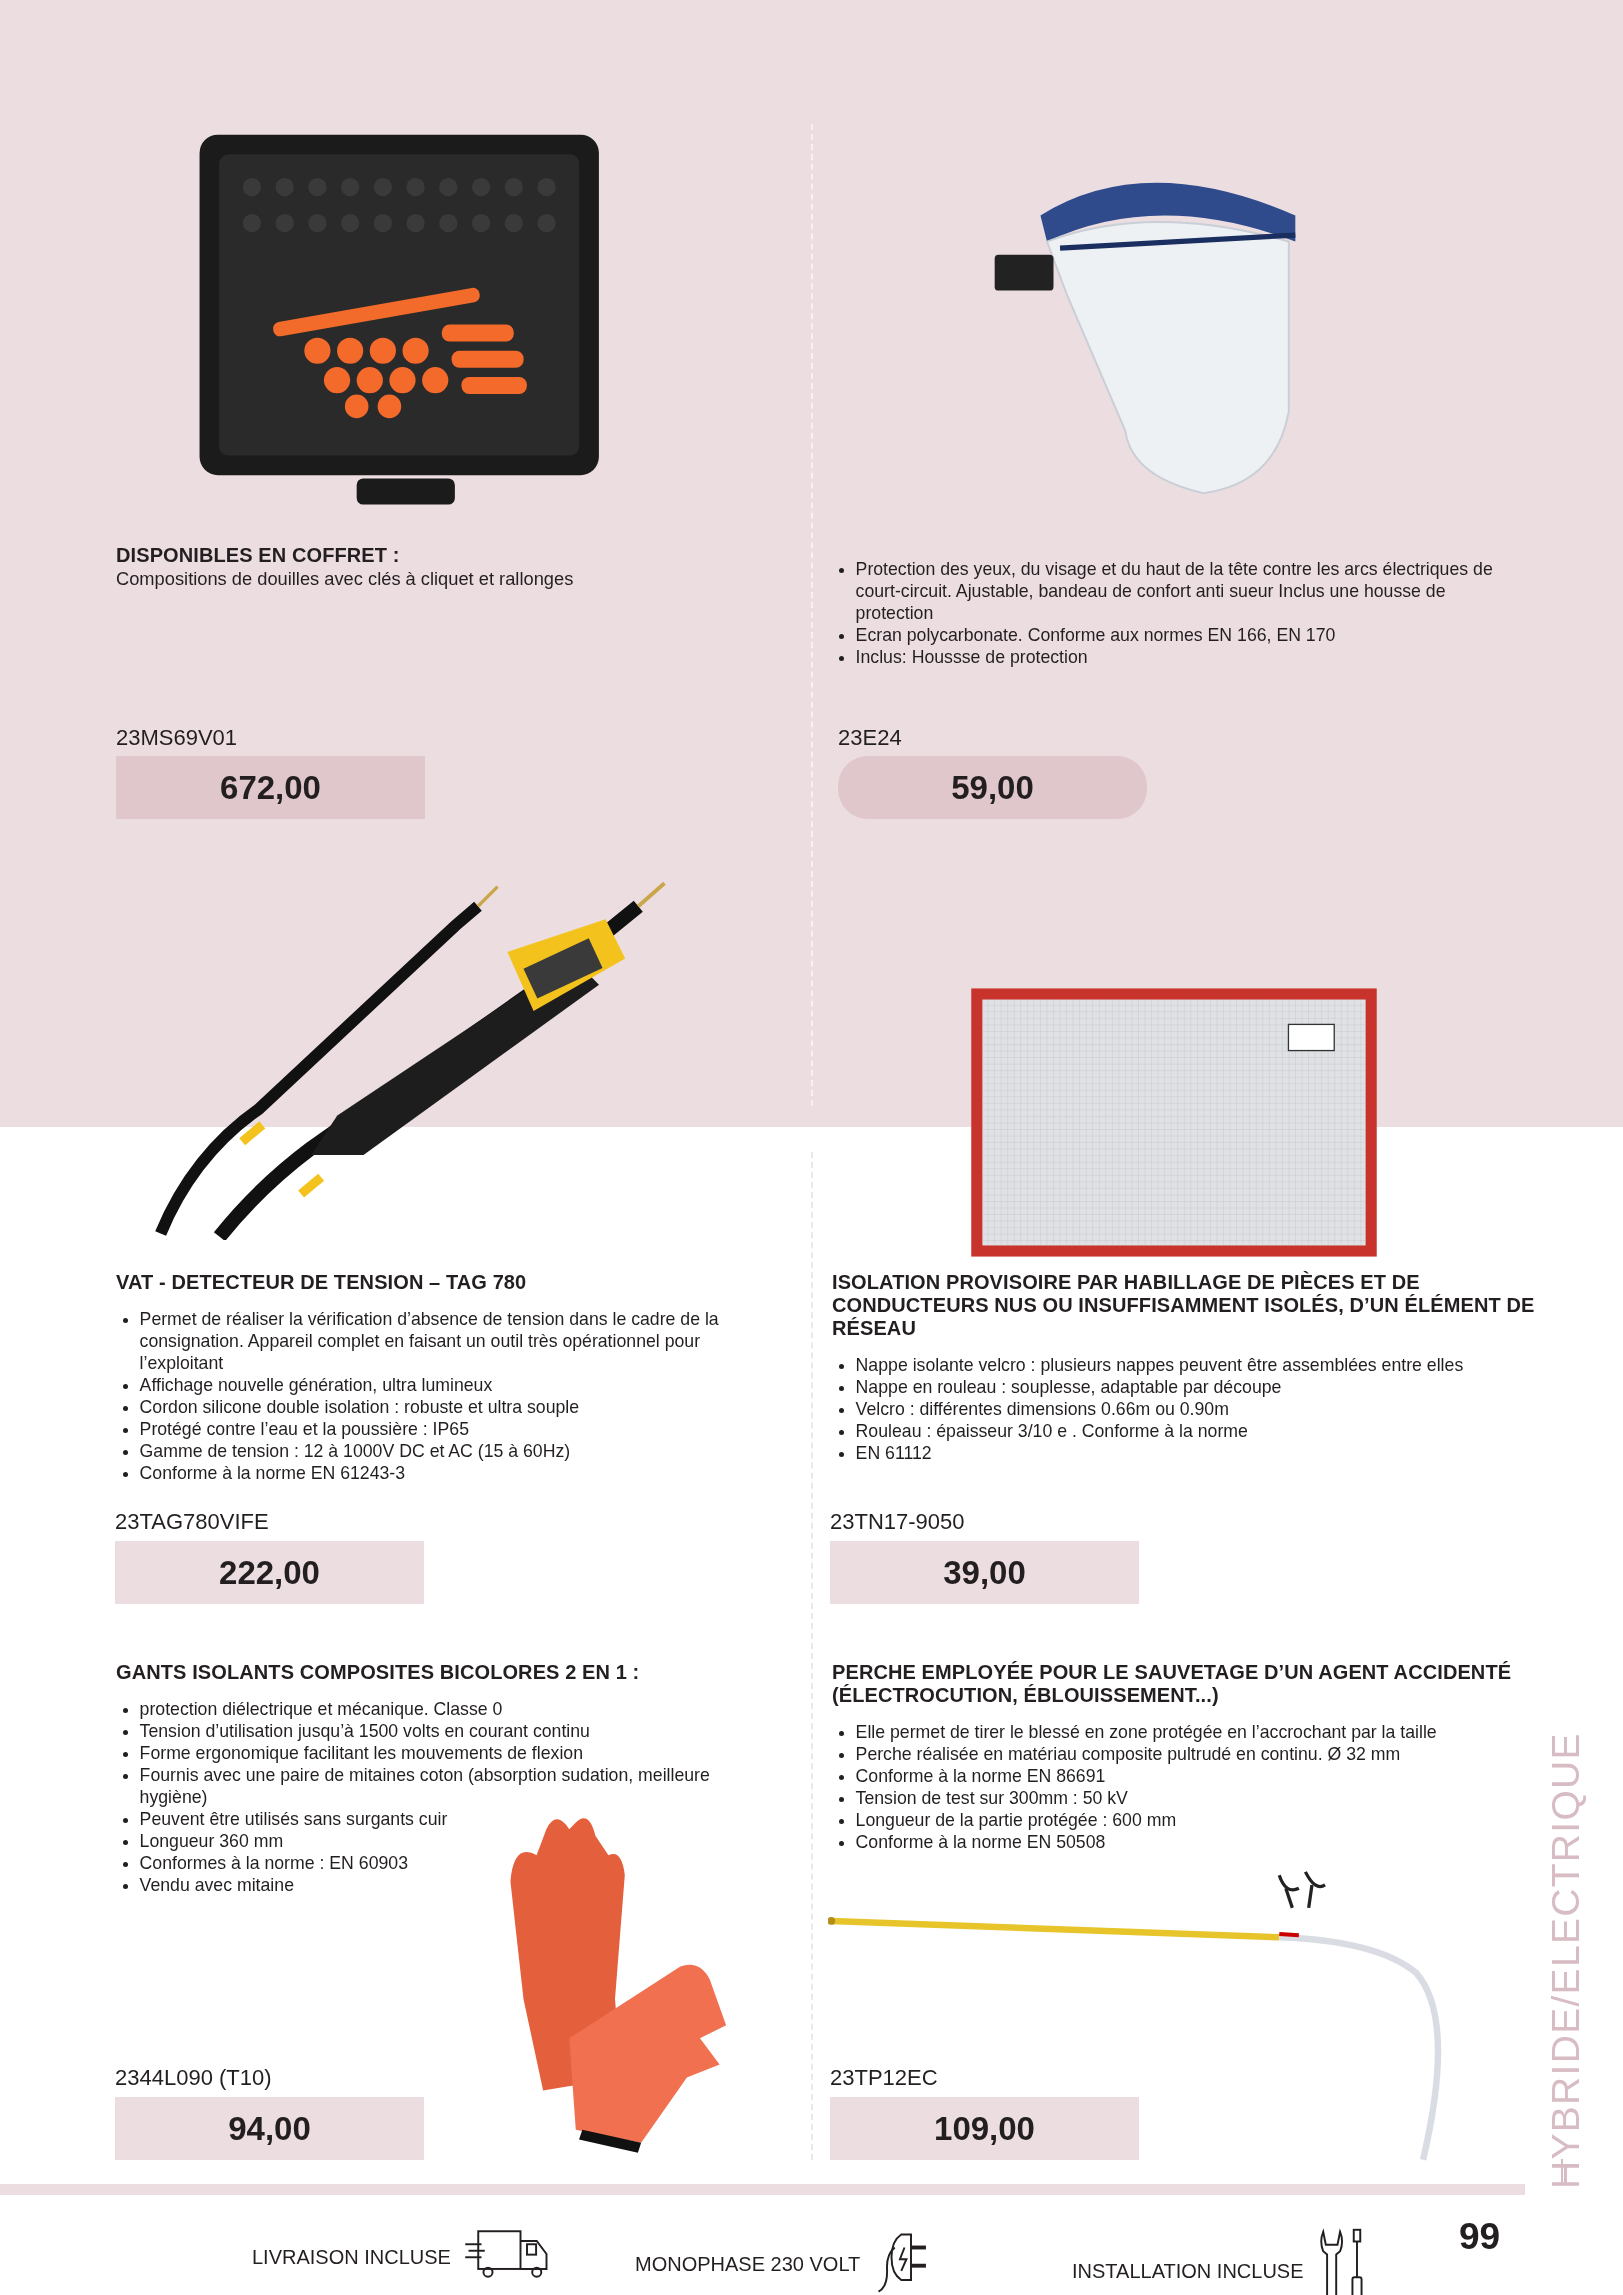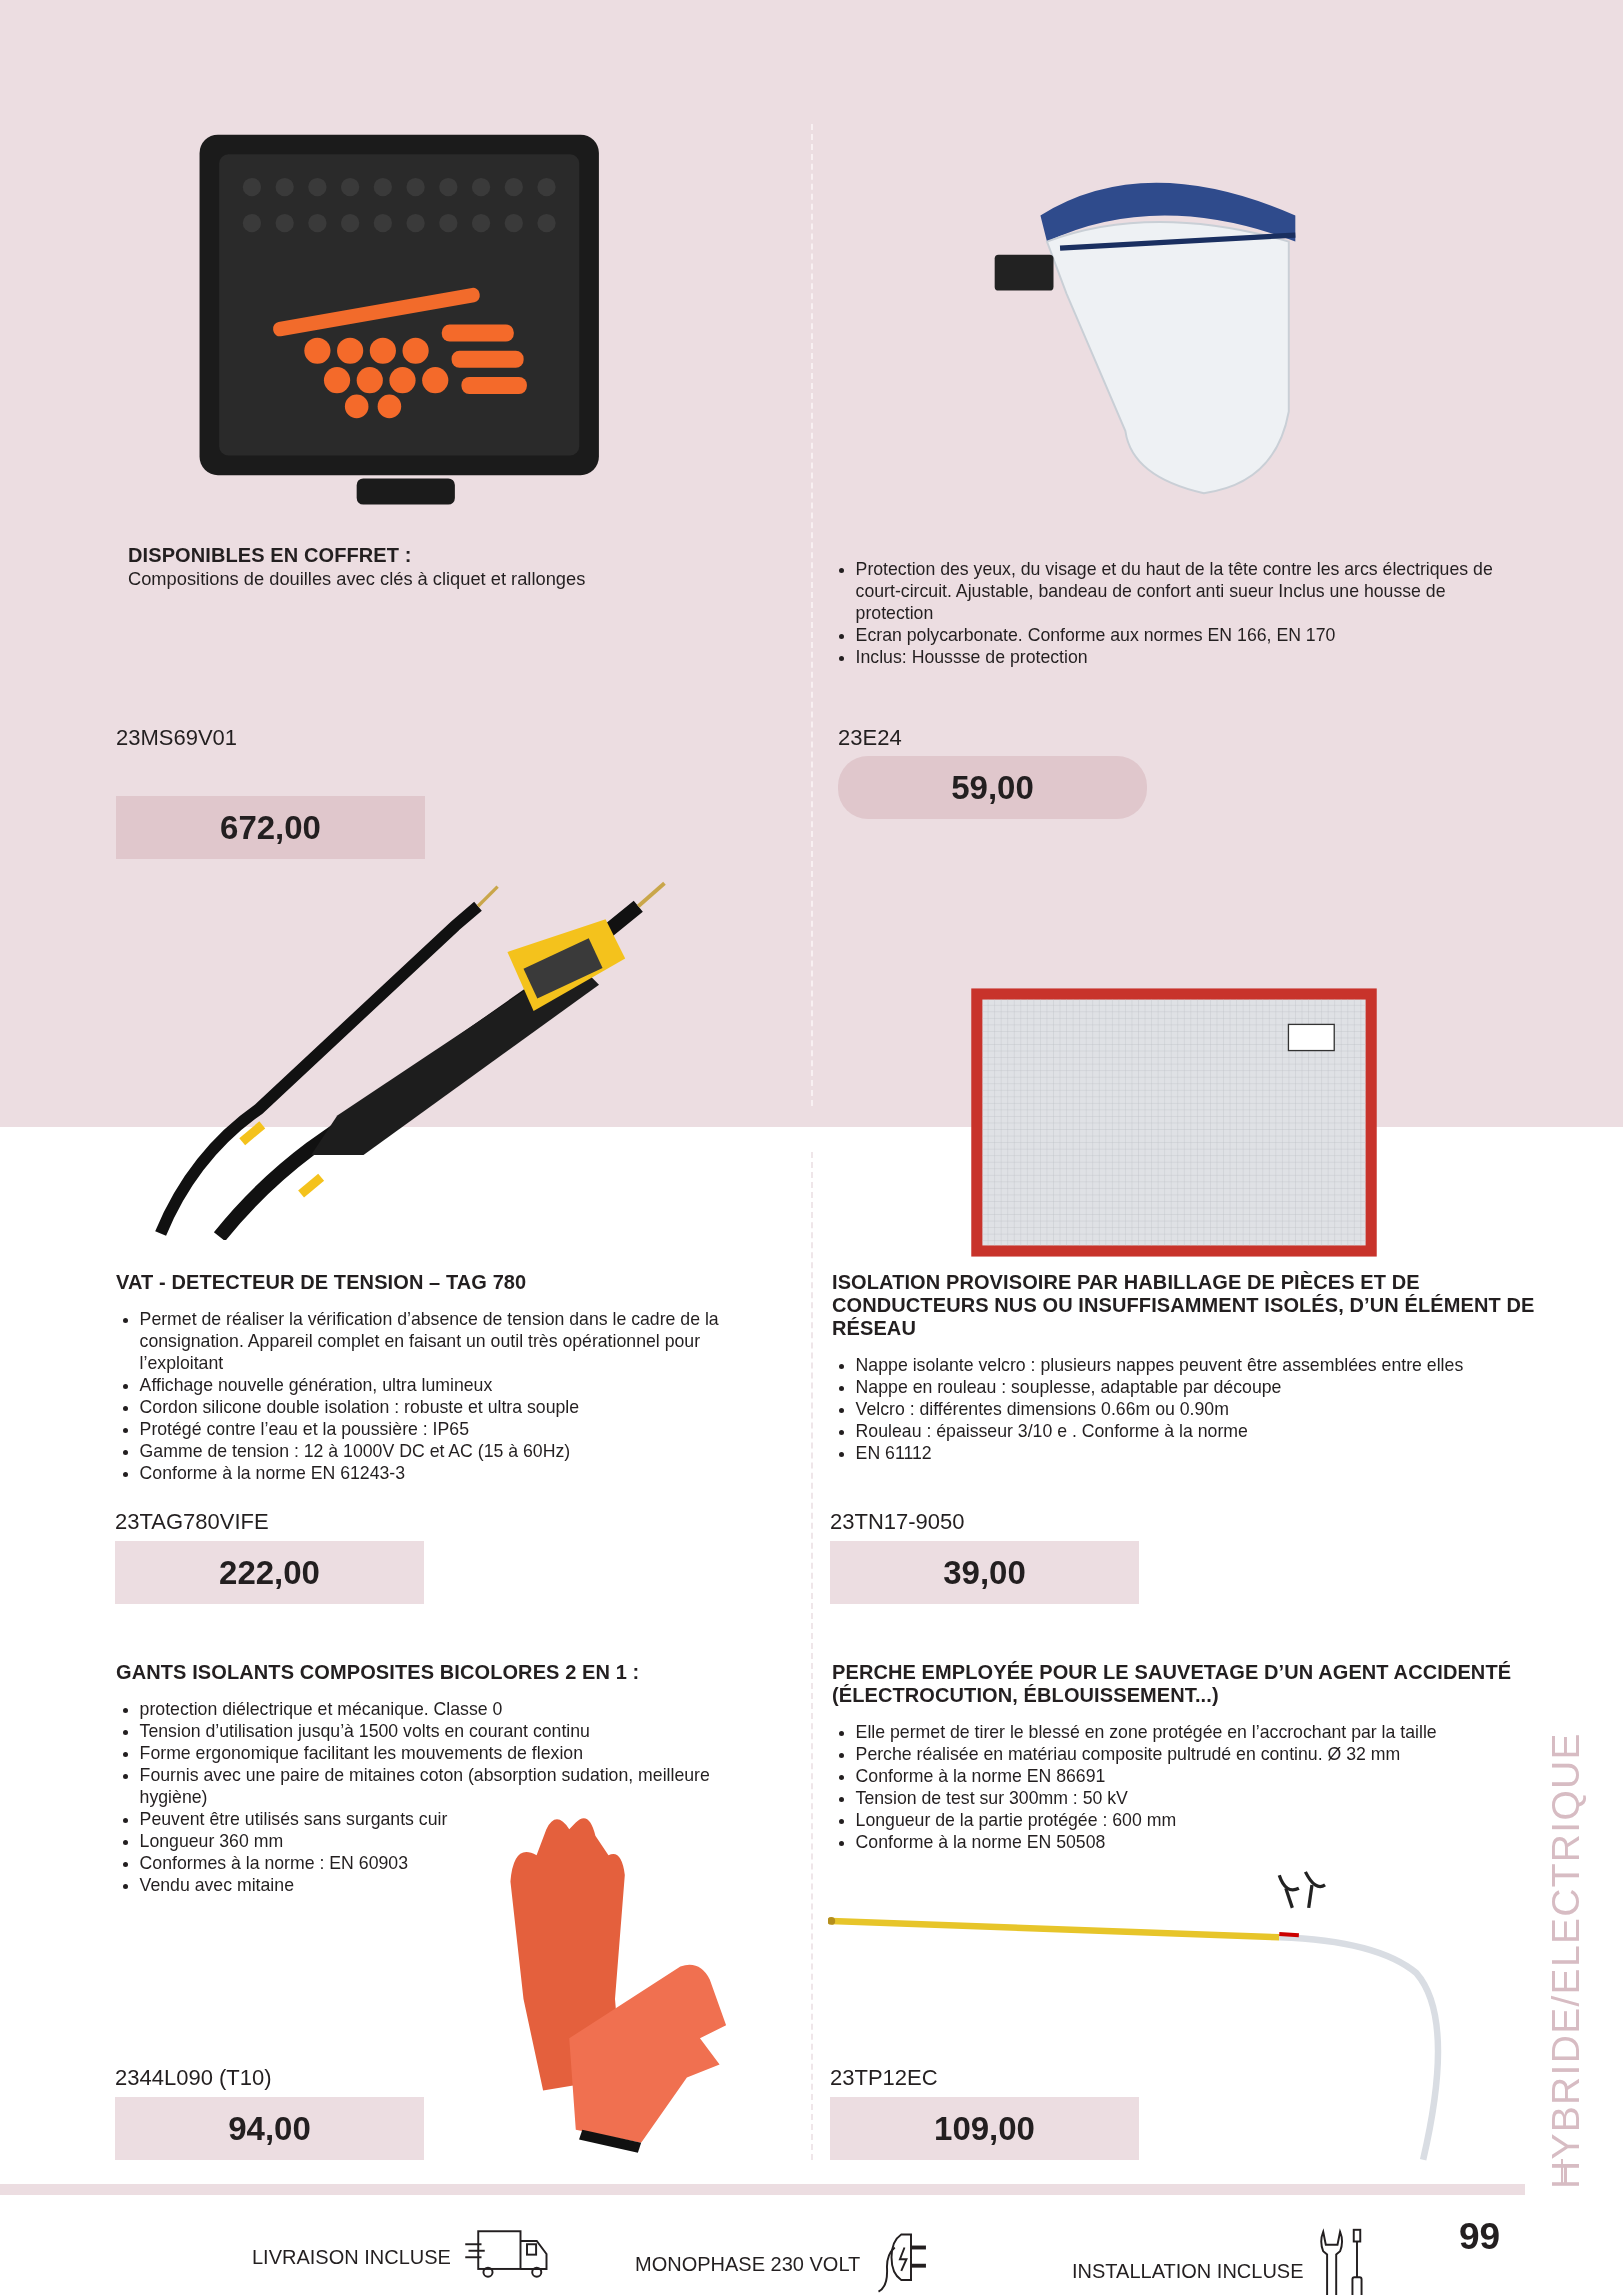--- a/index.html
+++ b/index.html
@@ -68,26 +68,26 @@
         <circle cx="370" cy="405" r="20"></circle>
       <circle cx="250" cy="445" r="18"></circle>
         <circle cx="300" cy="445" r="18"></circle>
       <rect x="380" y="320" width="110" height="26" rx="12"></rect>
         <rect x="395" y="360" width="110" height="26" rx="12"></rect>
         <rect x="410" y="400" width="100" height="26" rx="12"></rect>
     </g>
     <rect x="250" y="555" width="150" height="40" rx="10" fill="#1b1b1b"></rect>
   </svg>
 </div>
-<div class="prod" style="left:116px;top:544px;width:622px;margin-left:12px;">
+<div class="prod" style="left:116px;top:544px;width:622px;">
   <h2>DISPONIBLES EN COFFRET :</h2>
   <div class="sub">Compositions de douilles avec clés à cliquet et rallonges</div>
 </div>
 <div class="ref" style="left:116px;top:725px;">23MS69V01</div>
-<div class="price" style="left:116px;top:796px;">
+<div class="price" style="left:116px;top:756px;">
     <span>672,00</span>
   </div>
 
 <div class="img" style="left:988px;top:137px;width:314px;height:366px;">
   <svg width="314" height="366" viewBox="0 0 480 560">
     <path d="M80 120 Q240 20 470 120 L470 160 Q260 80 90 160 Z" fill="#2f4b8c"></path>
     <path d="M90 160 Q250 100 460 160 L460 420 Q440 530 330 545 Q220 520 210 450 L120 240 Z" fill="#eef1f4" stroke="#c9cfd6" stroke-width="3"></path>
     <rect x="10" y="180" width="90" height="55" rx="6" fill="#222"></rect>
     <path d="M110 170 L470 150" stroke="#1a2f60" stroke-width="8"></path>
   </svg>

